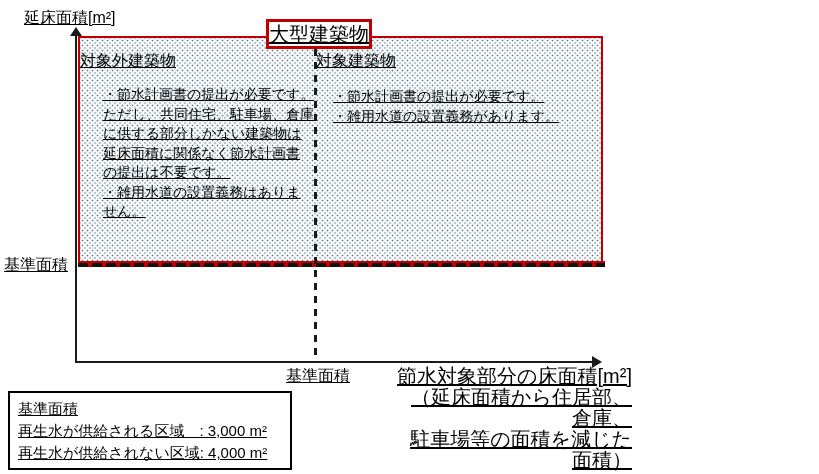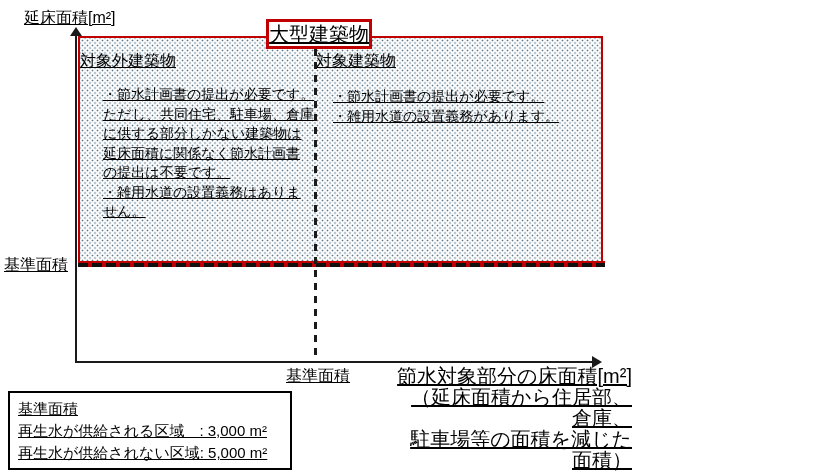--- a/index.html
+++ b/index.html
@@ -157,16 +157,16 @@
   <div class="abs y-threshold-label">基準面積</div>
   <div class="abs x-threshold-label">基準面積</div>
 
   <div class="abs x-axis-label">節水対象部分の床面積[m²]
 （延床面積から住居部、倉庫、
 駐車場等の面積を減じた面積）</div>
 
   <div class="abs legend-box">
     <div>基準面積</div>
     <div>再生水が供給される区域　: 3,000 m²</div>
-    <div>再生水が供給されない区域: 5,000 m²</div>
+    <div>再生水が供給されない区域: 4,000 m²</div>
   </div>
 
 </div>
 
 </body></html>

